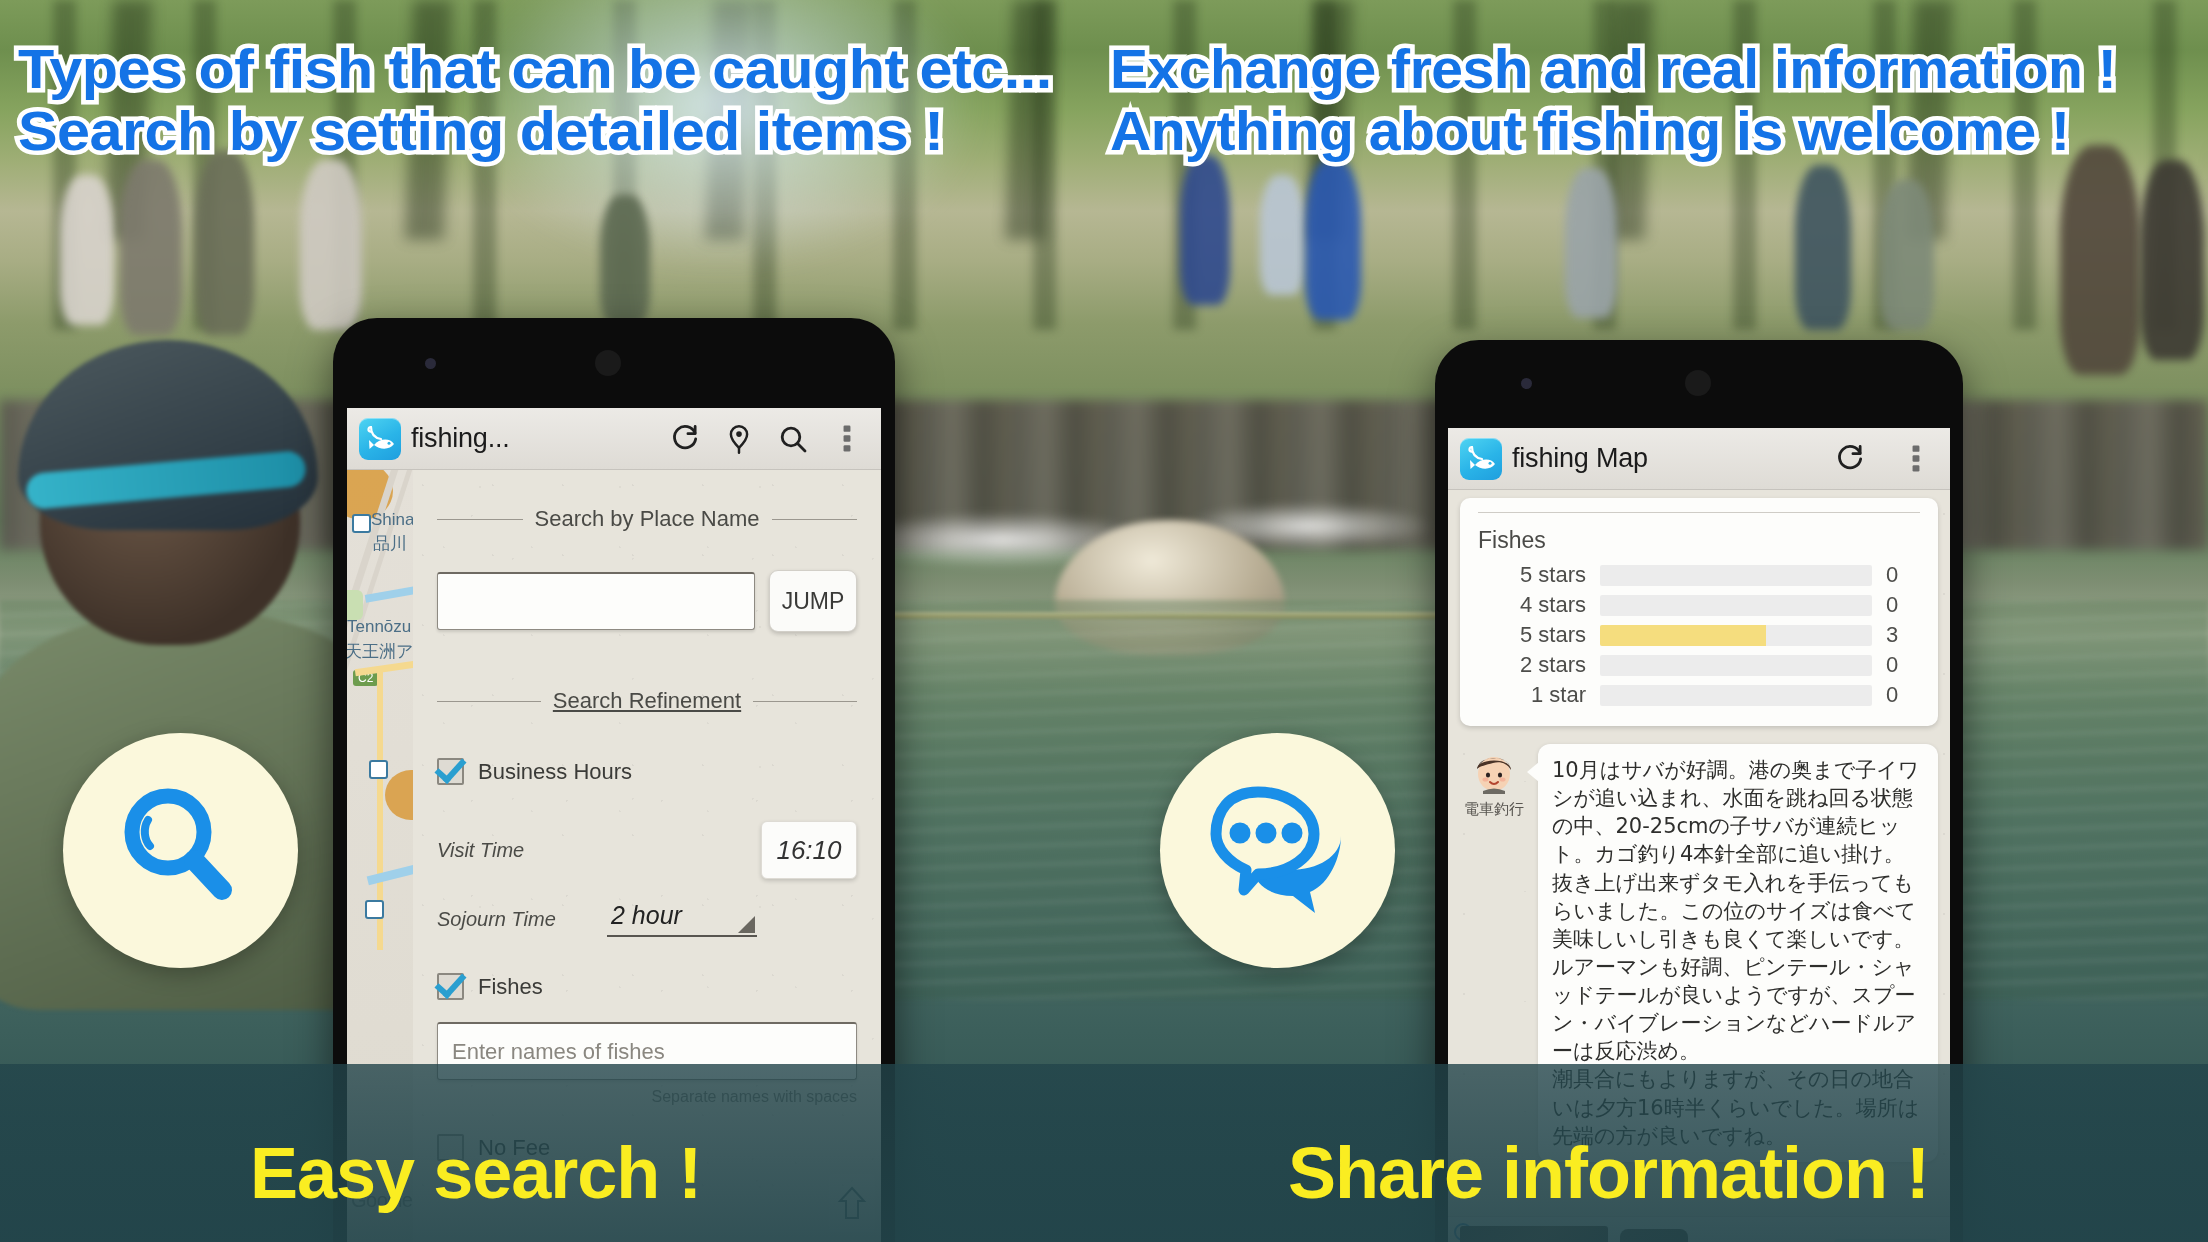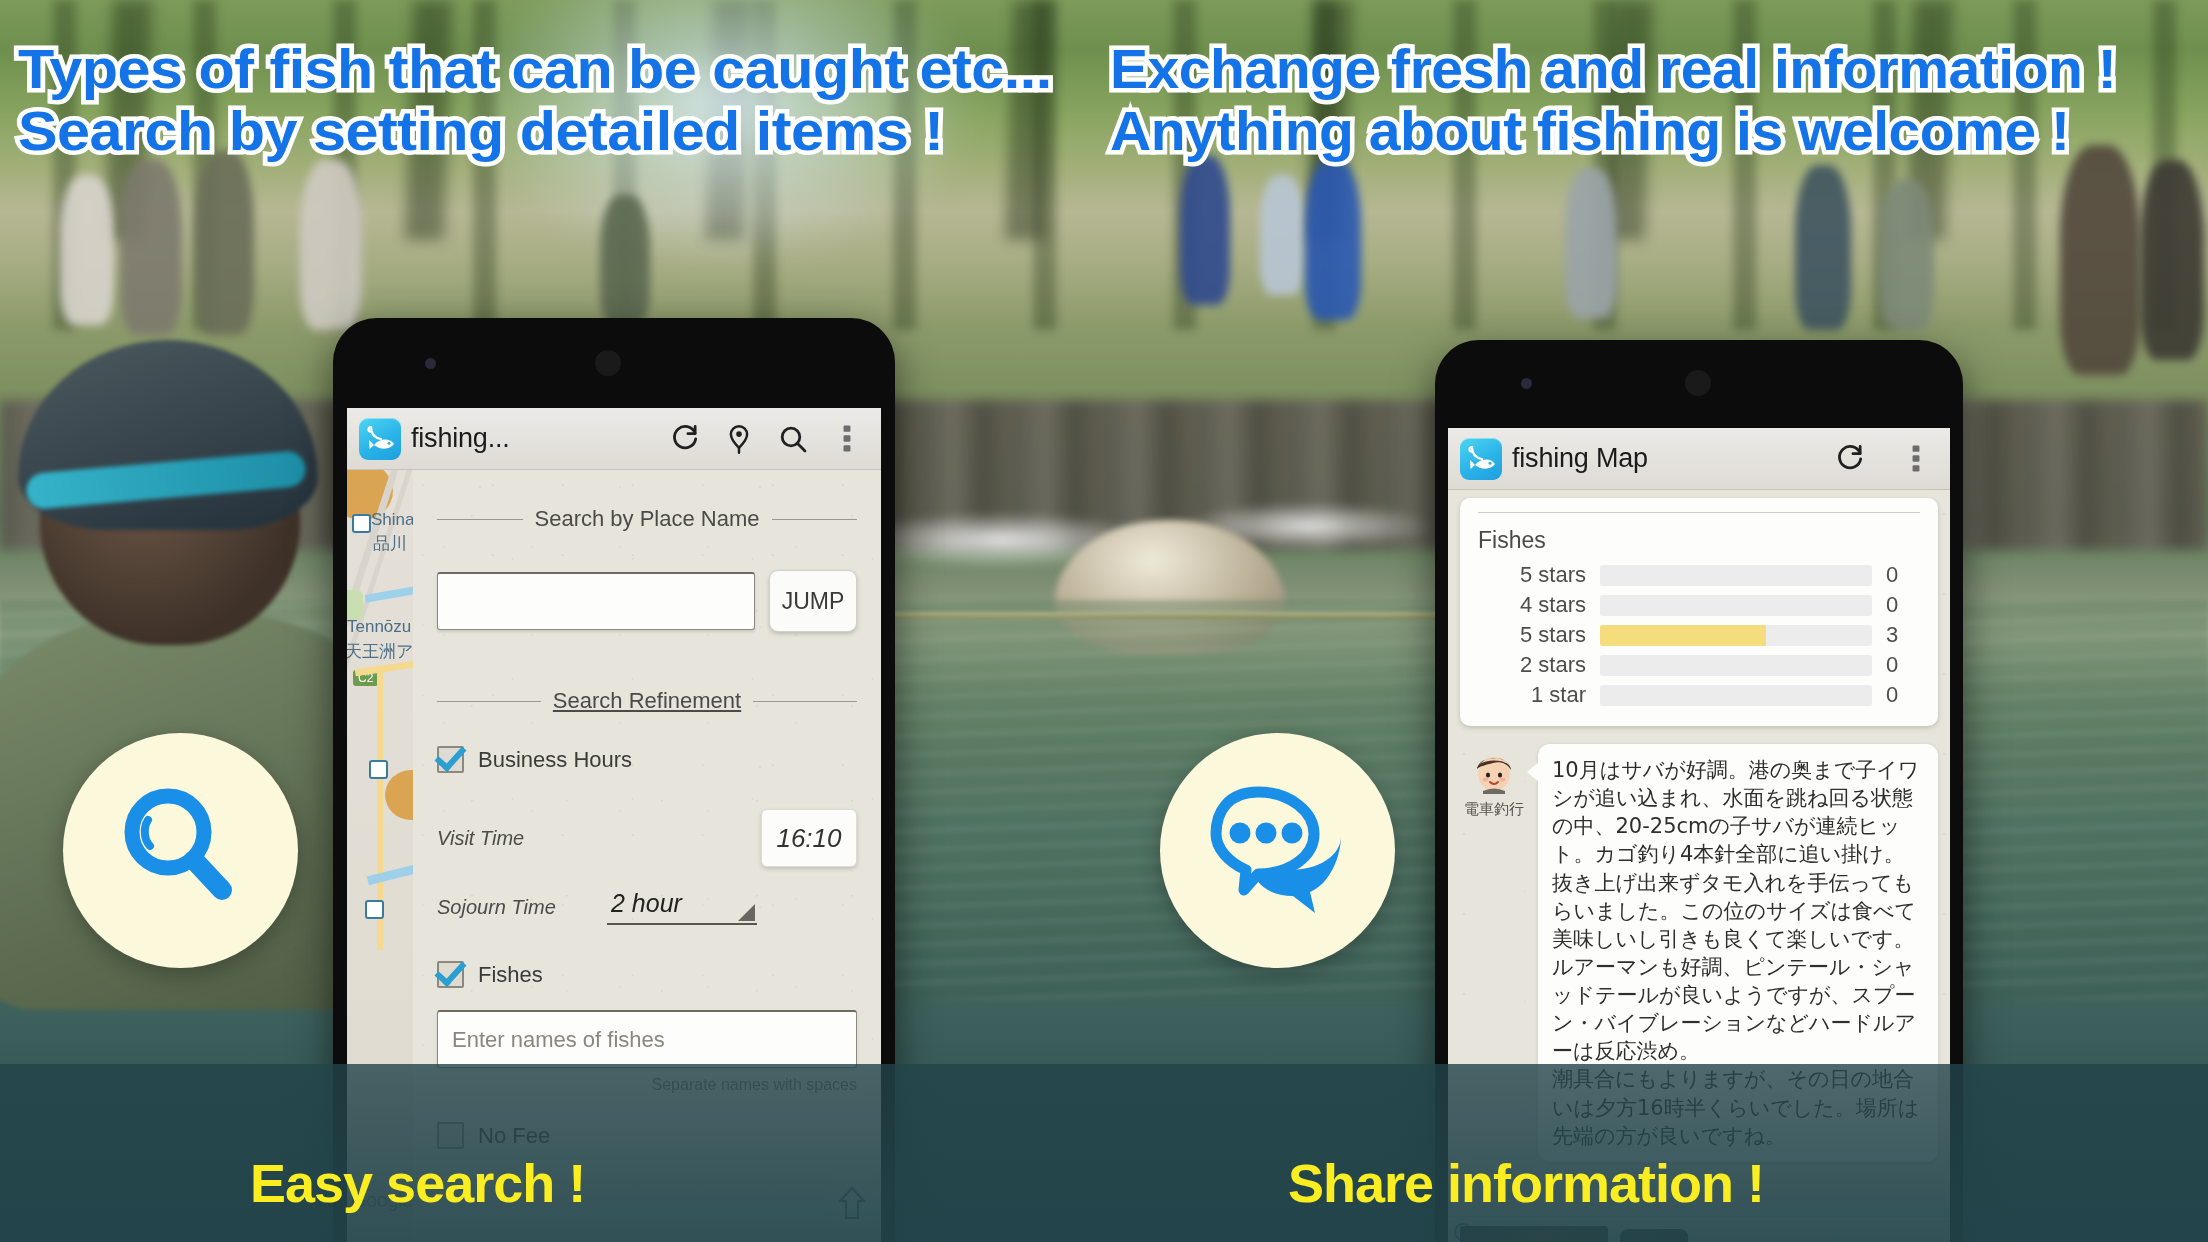--- a/index.html
+++ b/index.html
@@ -268,21 +268,21 @@
   .btn-jump {
     flex: none; min-width: 88px; height: 62px;
     background: #fbfbf9;
     border: 1px solid #d2cfc8;
     border-radius: 9px;
     box-shadow: 0 2px 4px rgba(0,0,0,.18);
     display: grid; place-items: center;
     font-size: 23px; color: #3a3a38;
   }
 
-  .chk-row { display: flex; align-items: center; gap: 14px; margin-top: 32px; }
+  .chk-row { display: flex; align-items: center; gap: 14px; margin-top: 44px; }
   .chk {
     width: 27px; height: 27px; flex: none;
     border: 2px solid #8b8880; background: #dedbd3;
     position: relative; border-radius: 2px;
   }
   .chk.on::after {
     content: "";
     position: absolute; left: 3px; top: -7px;
     width: 11px; height: 23px;
     border: solid #2a9fd0;
@@ -429,21 +429,21 @@
   #badge-search { left: 63px;   top: 733px; width: 235px; height: 235px; }
   #badge-share  { left: 1160px; top: 733px; width: 235px; height: 235px; }
 
   
   .bottom-veil {
     position: absolute; left: 0; right: 0; bottom: 0; height: 178px;
     background: linear-gradient(180deg, rgba(34,68,74,.80), rgba(34,68,74,.92));
   }
   .caption {
     position: absolute; bottom: 28px;
-    color: #faed21; font-weight: 700; font-size: 54px;
+    color: #faed21; font-weight: 700; font-size: 72px;
     letter-spacing: -1px; white-space: nowrap;
   }
   #caption-left  { left: 250px; }
   #caption-right { left: 1288px; margin-top: 44px; }
 
   .noselect { user-select: none; }
 </style>
 </head>
 <body class="noselect">
 

